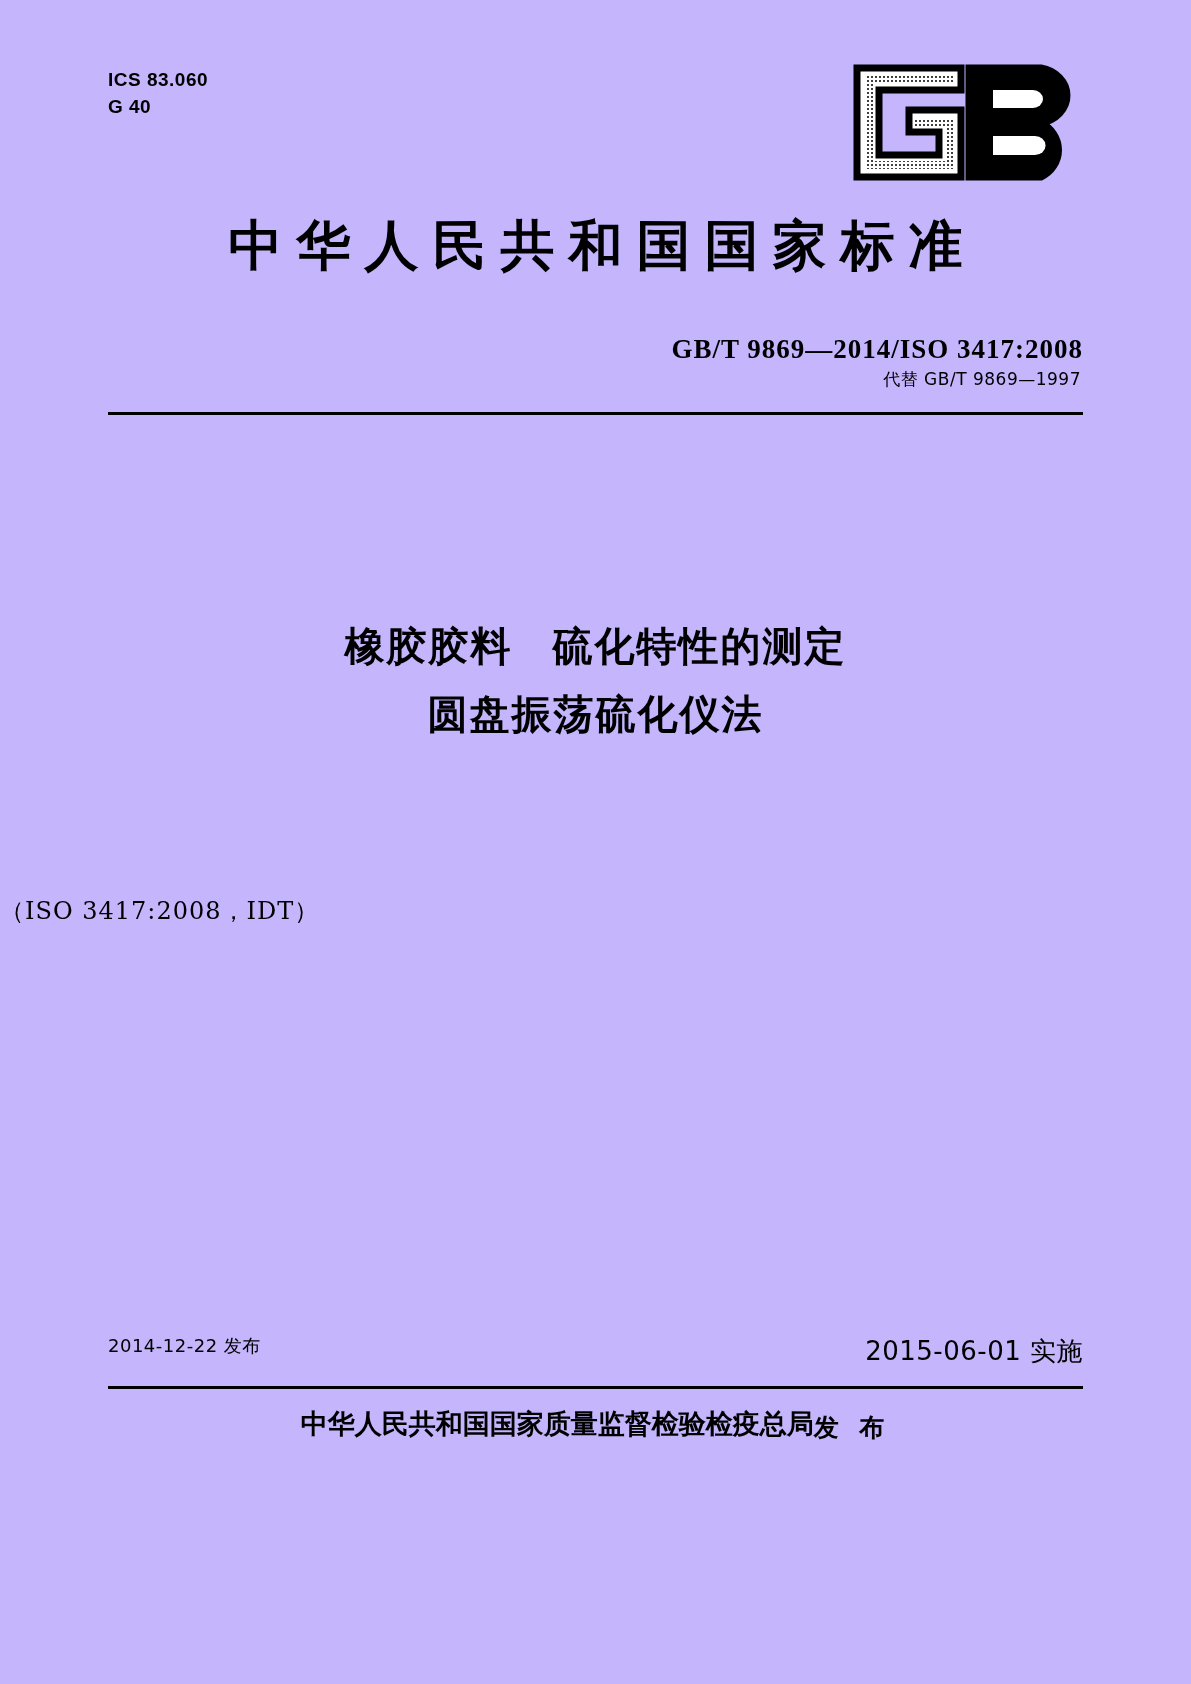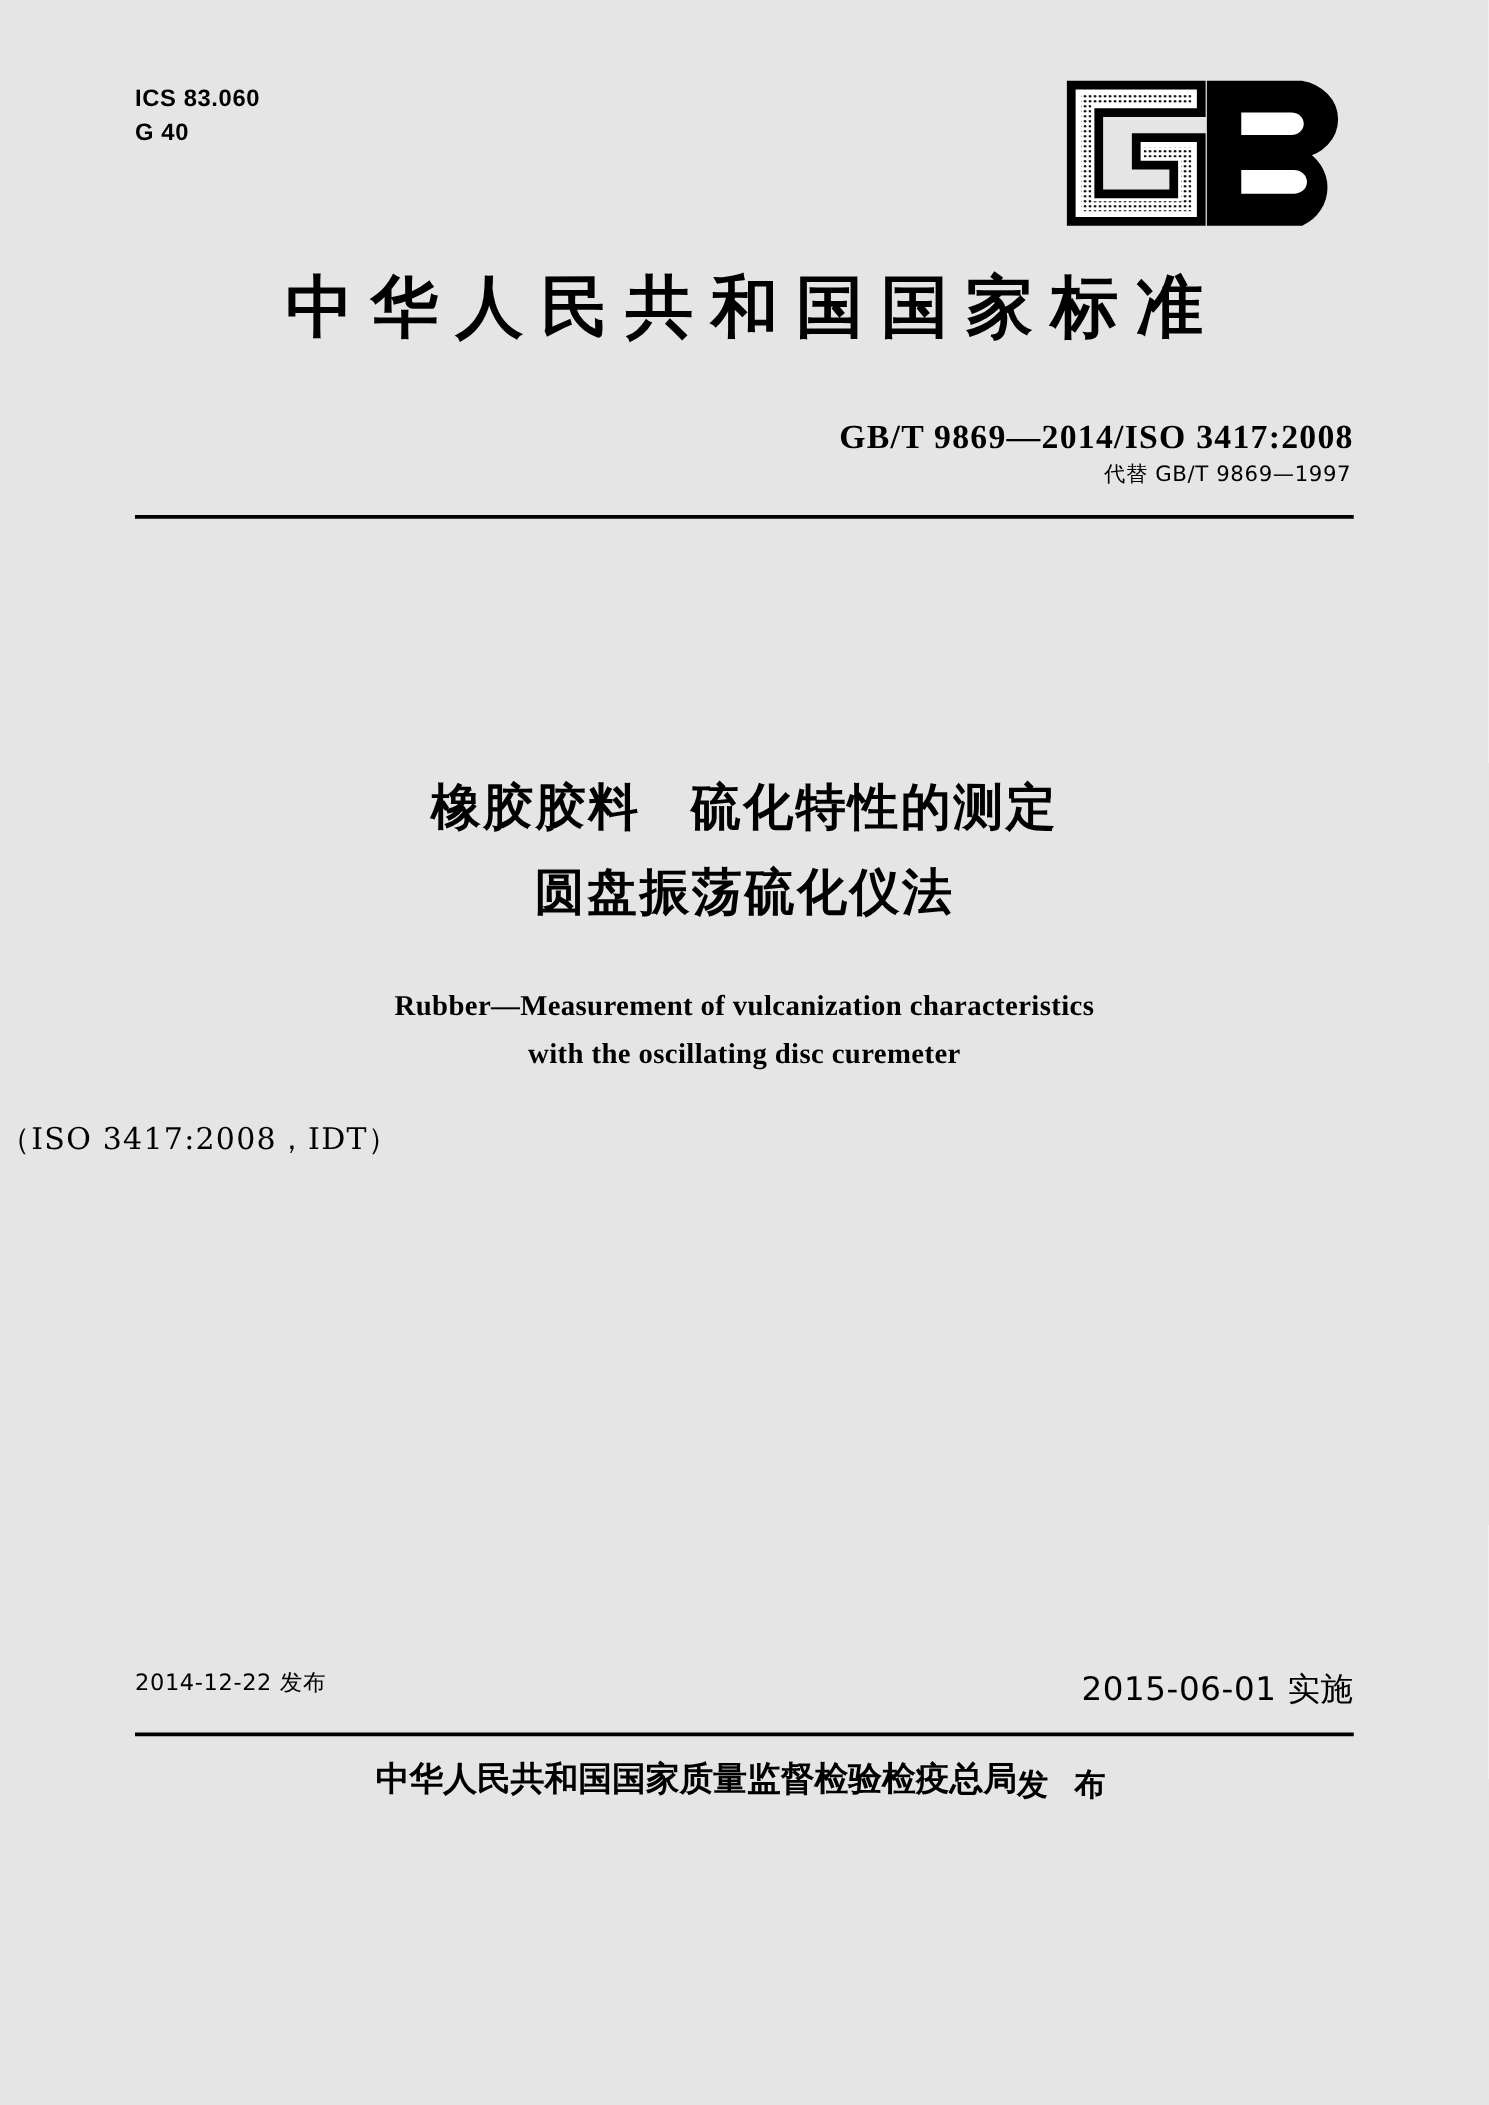--- a/index.html
+++ b/index.html
@@ -4,21 +4,21 @@
 <style>
   html, body {
     margin: 0;
     padding: 0;
     background: #ffffff;
   }
   .page {
     position: relative;
     width: 1191px;
     height: 1684px;
-    background: #e5e5e5;
+    background: #c4b5fd;
     margin: 0 auto;
     font-family: "Liberation Serif", serif;
     color: #000000;
     overflow: hidden;
   }
 
   
   .ics-block {
     position: absolute;
     left: 108px;
@@ -214,24 +214,20 @@
 
   <div class="rule"></div>
 
   <div class="cn-title">
     <div>
       <span>橡胶胶料</span><span class="gap"></span><span>硫化特性的测定</span>
     </div>
     <div>圆盘振荡硫化仪法</div>
   </div>
 
-  <div class="en-title">
-    <div>Rubber—Measurement of vulcanization characteristics</div>
-    <div>with the oscillating disc curemeter</div>
-  </div>
 
   <div class="iso-line">（ISO 3417:2008，IDT）</div>
 
   <div class="date-left">2014-12-22 发布</div>
   <div class="date-right">2015-06-01 实施</div>
   <div class="rule-bottom"></div>
 
   <div class="issuers">
     <div class="issuer-names">
       <div>中华人民共和国国家质量监督检验检疫总局</div>

